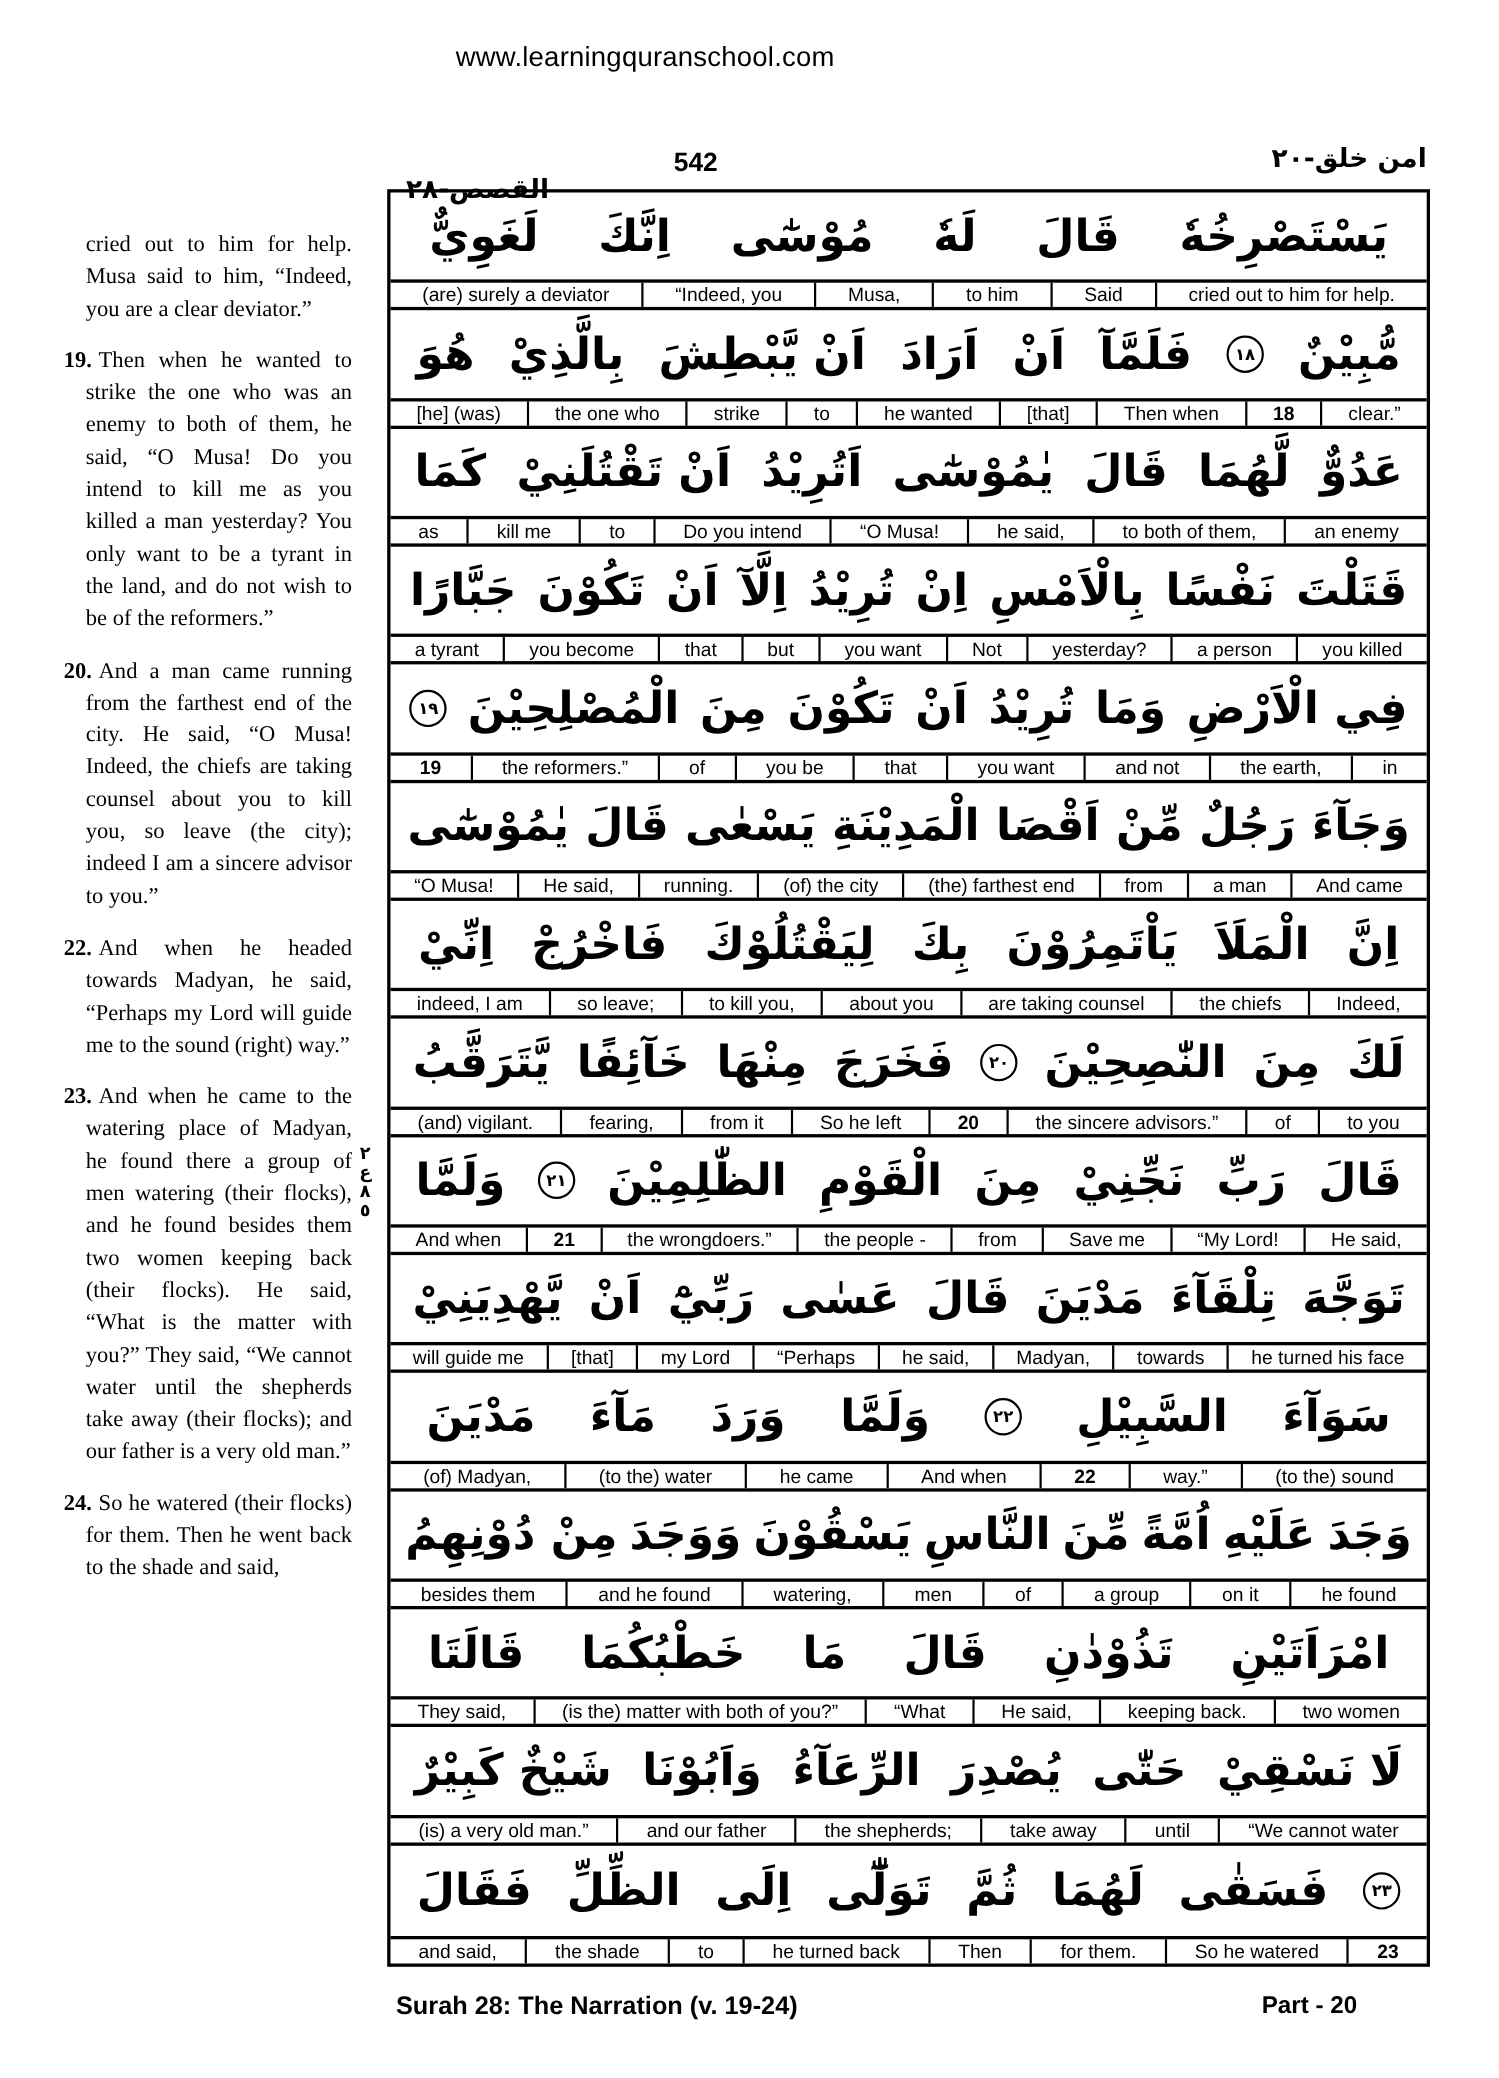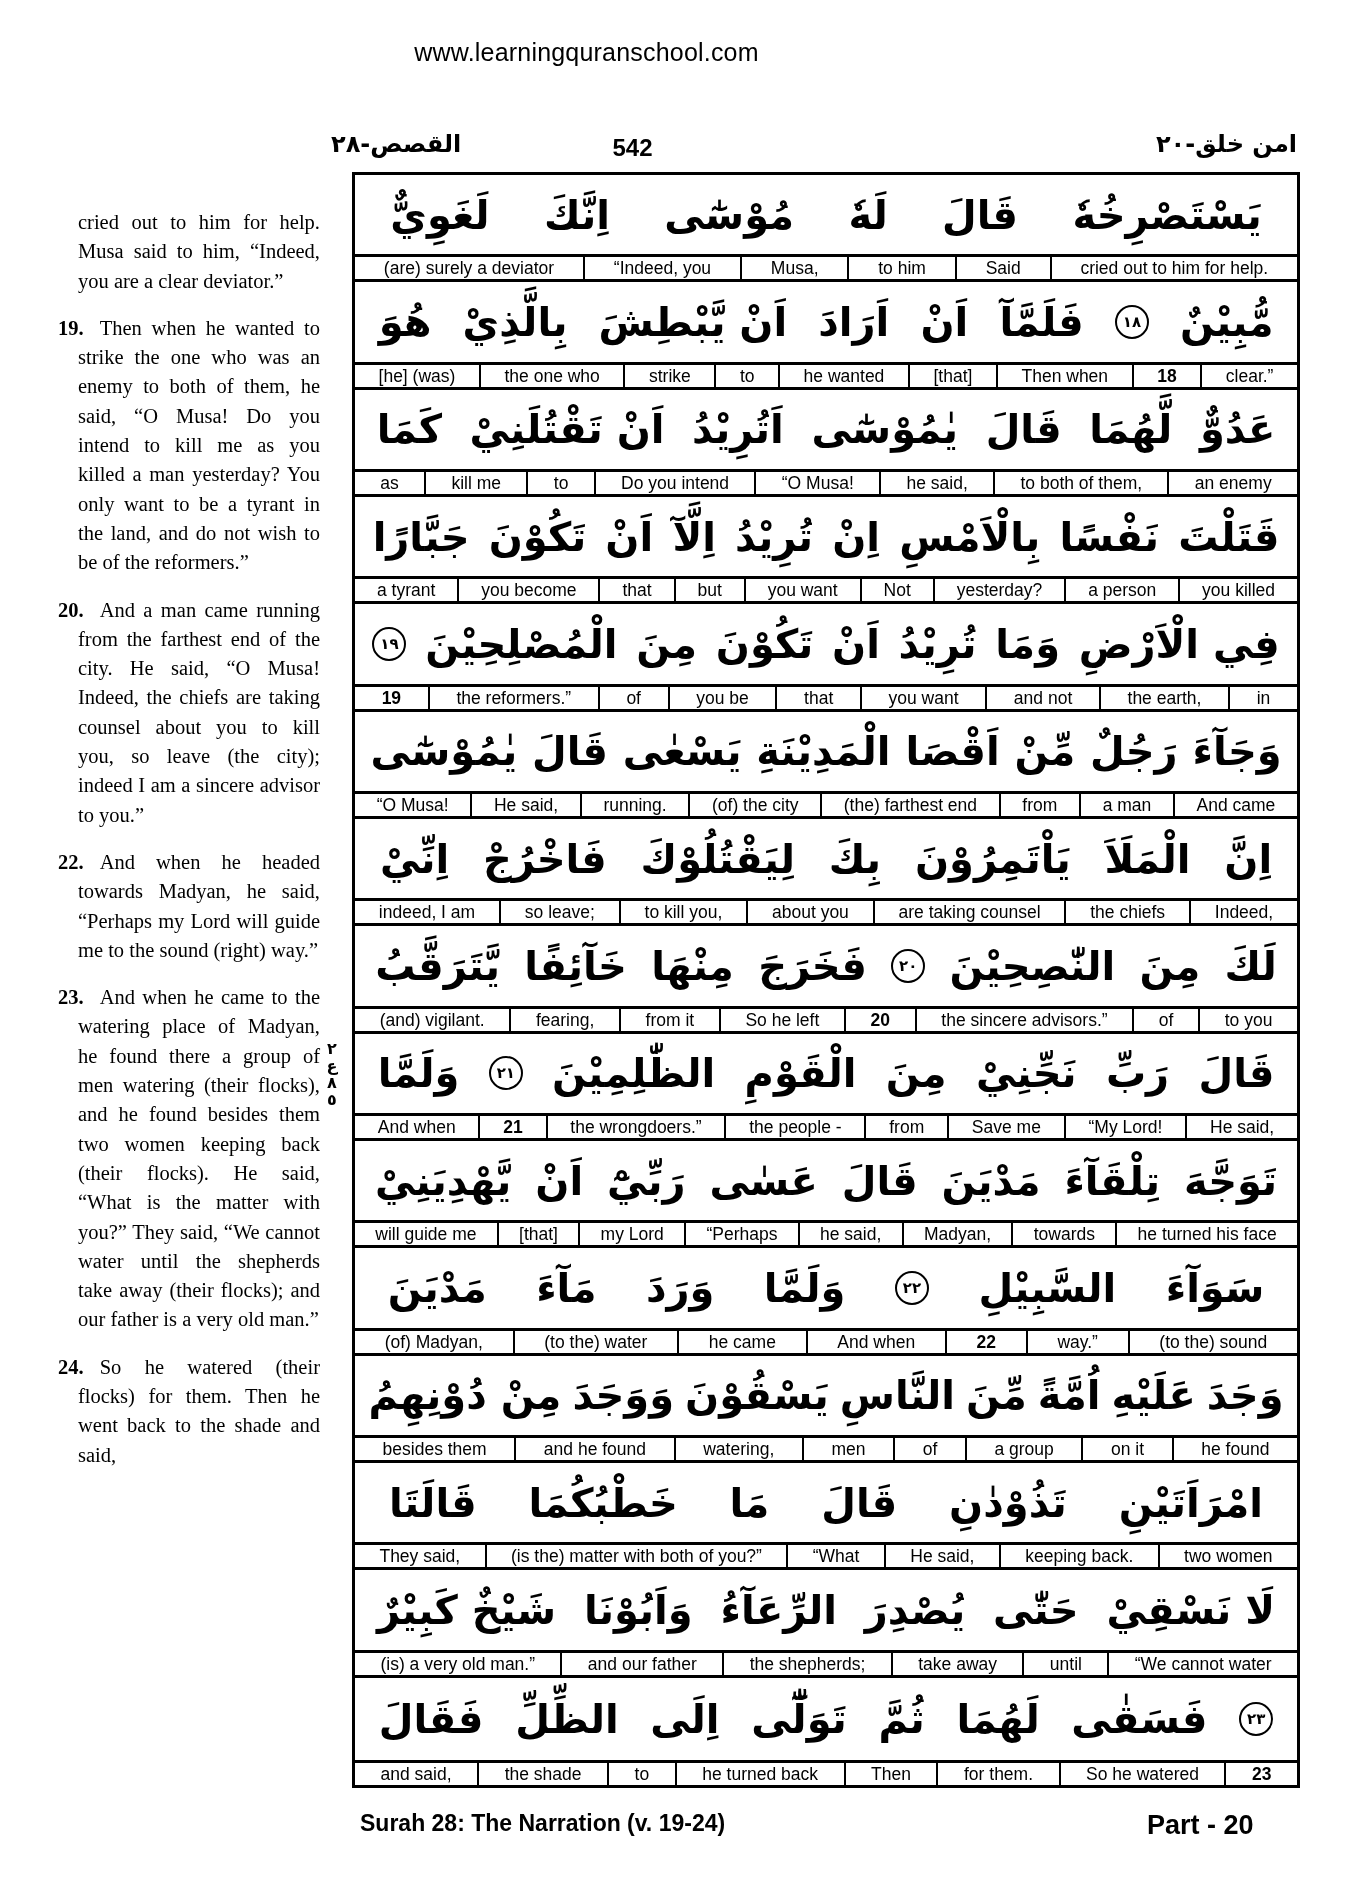--- a/index.html
+++ b/index.html
@@ -1,48 +1,48 @@
 <!DOCTYPE html>
 <html><head>
 <meta charset="utf-8">
 <style>
   html, body { margin:0; padding:0; background:#ffffff; }
   body { width:1363px; height:1889px; position:relative; overflow:hidden; color:#000; }
   .site-url { position:absolute; top:38px; left:0; width:1173px; text-align:center;
     font-family:"Liberation Sans", sans-serif; font-size:25px; letter-spacing:0.2px; }
   .hdr { position:absolute; top:130px; font-family:"DejaVu Sans", sans-serif; font-weight:bold; font-size:24px; }
-  .hdr-left { left:331px; direction:rtl; }
+  .hdr-left { left:369px; direction:rtl;margin-top:28px; }
   .hdr-center { left:0; width:1265px; text-align:center; font-family:"Liberation Sans", sans-serif; font-size:24px; top:134px; }
   .hdr-right { right:66px; direction:rtl; }
 
   .left-col { position:absolute; left:58px; top:180px; width:262px;
     font-family:"Liberation Serif", serif; font-size:20.5px; line-height:29.3px; text-align:justify; }
   .verse-block { margin:0 0 18px 0; text-indent:-20px; padding-left:20px; }
-  .verse-num { font-weight:bold; margin-right:16px; }
+  .verse-num { font-weight:bold; margin-right:6px; }
 
   .ruku { position:absolute; left:318px; top:1040px; width:28px; text-align:center;
     font-family:"DejaVu Sans", sans-serif; font-weight:bold; font-size:16px; line-height:17px; }
 
   .wbw-table { position:absolute; left:352px; top:172px; width:948px; height:1616px;
     border:3px solid #000; box-sizing:border-box; display:flex; flex-direction:column; }
   .row-pair { flex:1 1 0; display:flex; flex-direction:column; }
   .ar-row { flex:1 1 auto; display:flex; flex-direction:row-reverse; justify-content:space-around; align-items:center;
     direction:rtl; border-bottom:3px solid #000; padding:0 8px; }
   .ar-word { font-family:"DejaVu Sans", sans-serif; font-weight:bold; font-size:40px; white-space:nowrap; line-height:1; }
   .ayah-mark { display:inline-flex; width:30px; height:30px; border:2.5px solid #000; border-radius:50%;
     align-items:center; justify-content:center; font-size:15px; font-weight:bold; font-family:"DejaVu Sans", sans-serif; }
   .en-row { height:22px; display:flex; flex-direction:row-reverse; border-bottom:3px solid #000; }
   .row-pair:last-child .en-row { border-bottom:none; }
   .en-cell { flex:1 1 auto; border-left:2px solid #000; font-family:"Liberation Sans", sans-serif; font-size:17.5px;
     line-height:22px; text-align:center; white-space:nowrap; padding:0 3px; overflow:hidden; }
   .en-cell:last-child { border-left:none; }
   .en-cell.num { font-weight:bold; }
 
   .footer-left { position:absolute; left:360px; top:1810px; font-family:"Liberation Sans", sans-serif; font-weight:bold; font-size:23px; }
-  .footer-right { position:absolute; left:1147px; top:1810px; font-family:"Liberation Sans", sans-serif; font-weight:bold; font-size:27px; }
+  .footer-right { position:absolute; left:1147px; top:1810px; font-family:"Liberation Sans", sans-serif; font-weight:bold; font-size:22px; }
 </style>
 </head>
 <body>
 
 <div class="site-url">www.learningquranschool.com</div>
 <div class="hdr hdr-left">القصص-٢٨</div>
 <div class="hdr hdr-center">542</div>
 <div class="hdr hdr-right">امن خلق-٢٠</div>
 
 <div class="left-col" id="leftcol">

